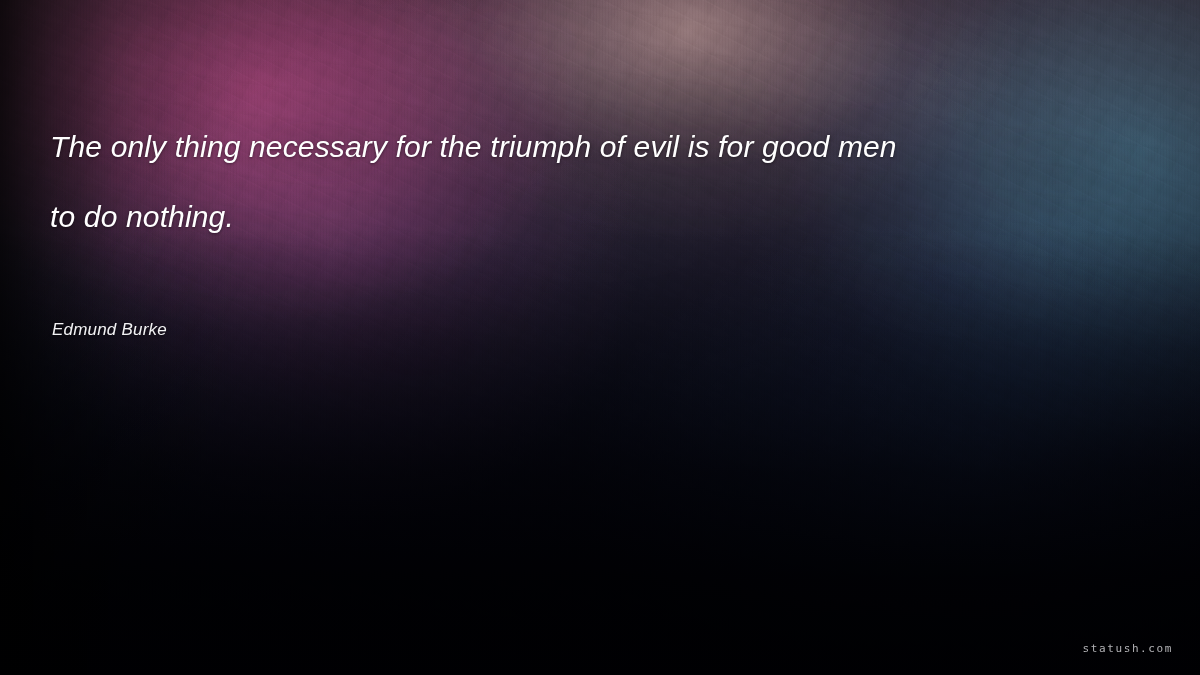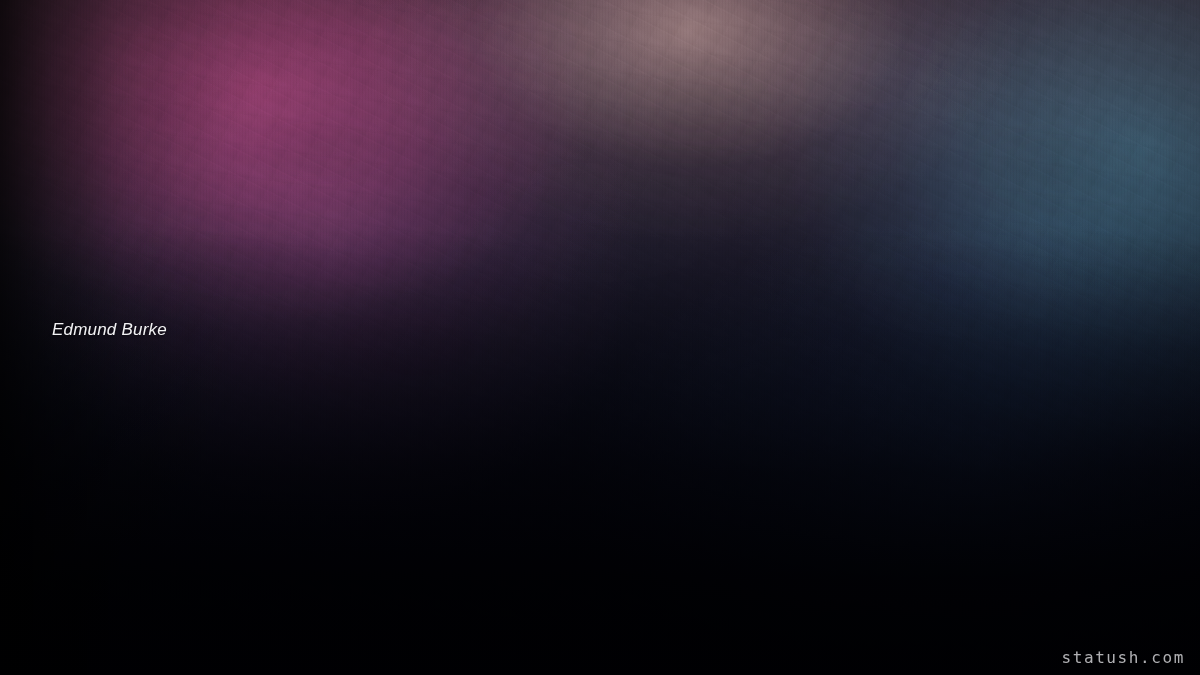--- a/index.html
+++ b/index.html
@@ -213,24 +213,24 @@
     font-weight: 400;
     font-size: 17px;
     letter-spacing: 0.2px;
     text-shadow: 0 1px 3px rgba(0,0,0,0.5);
   }
 
   #watermark {
     position: absolute;
     right: 15px;
     bottom: 8px;
-    margin: 0;
+    margin: 12px;
     color: #c9c9cc;
     font-family: "DejaVu Sans Mono", "Liberation Mono", monospace;
-    font-size: 16px;
+    font-size: 11px;
     letter-spacing: 1.6px;
     opacity: 0.88;
   }
 </style>
 </head>
 <body>
 
 <div id="quote-card">
 
   <div id="bg-base" class="bg-layer"></div>
@@ -240,19 +240,20 @@
   <div id="bg-teal" class="bg-layer"></div>
   <div id="bg-navy" class="bg-layer"></div>
   <div id="bg-texture" class="bg-layer"></div>
   <div id="bg-mottle" class="bg-layer"></div>
   <div id="bg-grain" class="bg-layer"></div>
   <div id="bg-vignette" class="bg-layer"></div>
   <div id="bg-edge-left" class="bg-layer"></div>
 
   <div id="content">
 
+    <p id="quote-text">The only thing necessary for the triumph of evil is for good men to do nothing.</p>
 
     <p id="author-text">Edmund Burke</p>
 
     <p id="watermark">statush.com</p>
 
   </div>
 </div>
 
 </body></html>

